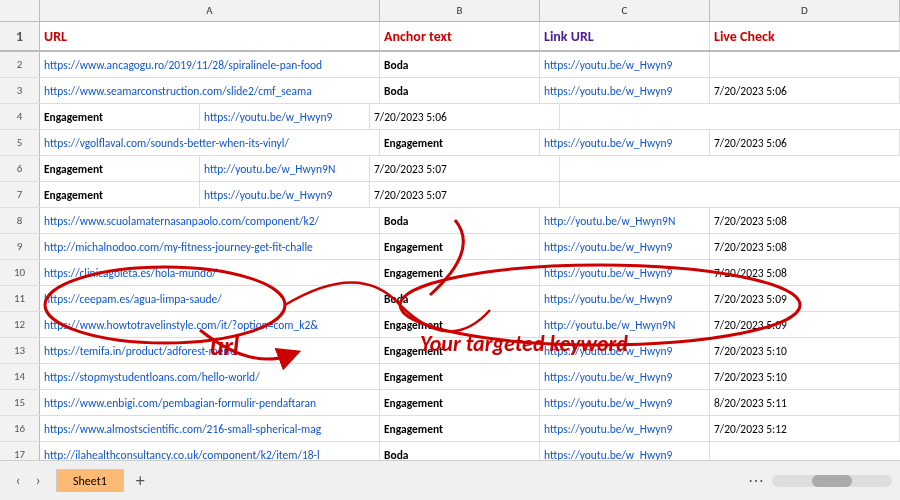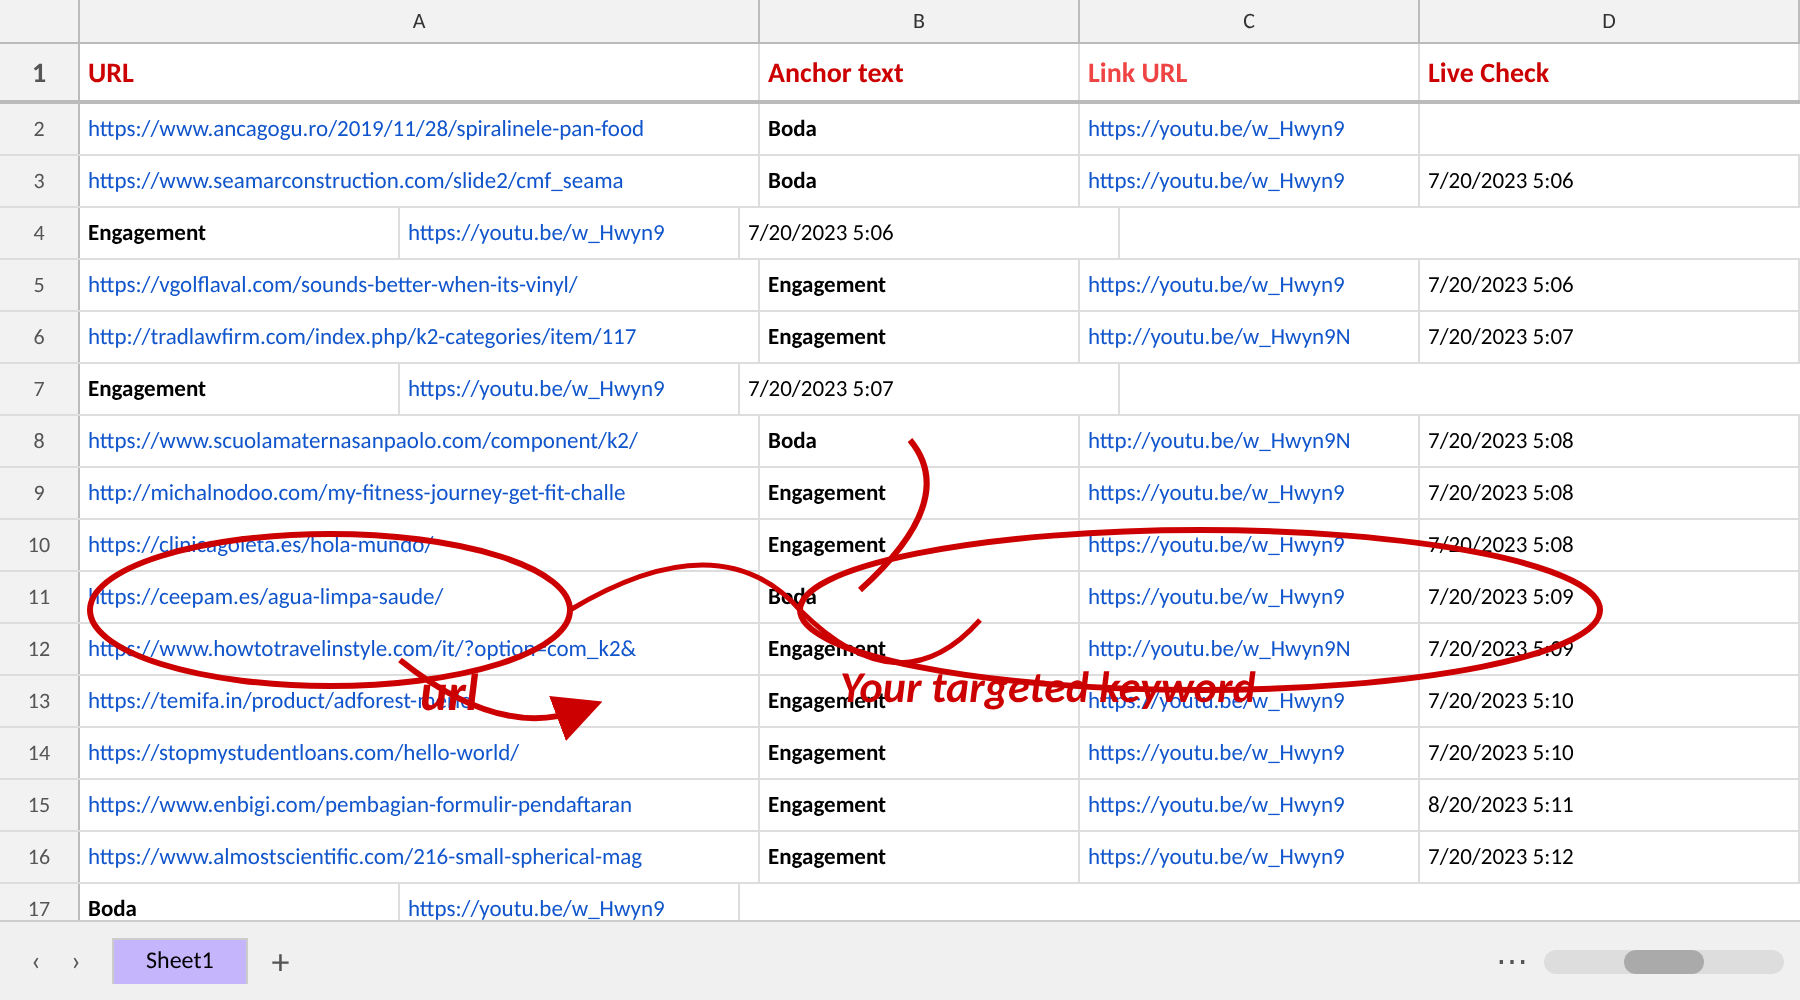--- a/index.html
+++ b/index.html
@@ -93,35 +93,35 @@
       font-weight: bold;
     }
     .header-cell-rownum {
       width: 40px;
       background: #f2f2f2;
       border-right: 1px solid #bbb;
       justify-content: center;
     }
     .header-cell-a { width: 340px; color: #cc0000; }
     .header-cell-b { width: 160px; color: #cc0000; }
-    .header-cell-c { width: 170px; color: #ef4444; }
+    .header-cell-c { width: 170px; color: #4c1d95; }
     .header-cell-d { width: 190px; color: #cc0000; }
 
     
     .bottom-bar {
       height: 40px;
       background: #f0f0f0;
       border-top: 1px solid #ccc;
       display: flex;
       align-items: center;
       padding: 0 8px;
       gap: 0;
     }
     .sheet-tab {
-      background: #c4b5fd;
+      background: #fdba74;
       border: 1px solid #ccc;
       border-bottom: none;
       padding: 4px 16px;
       font-size: 12px;
       cursor: pointer;
       margin-right: 4px;
     }
     .tab-add {
       font-size: 18px;
       cursor: pointer;
@@ -232,21 +232,20 @@
     </div>
       <div class="data-row">
       <div class="cell cell-rownum">5</div>
       <div class="cell cell-a">https://vgolflaval.com/sounds-better-when-its-vinyl/</div>
       <div class="cell cell-b">Engagement</div>
       <div class="cell cell-c">https://youtu.be/w_Hwyn9</div>
       <div class="cell cell-d">7/20/2023 5:06</div>
     </div>
       <div class="data-row">
       <div class="cell cell-rownum">6</div>
-      <div class="cell cell-a">http://tradlawfirm.com/index.php/k2-categories/item/117</div>
       <div class="cell cell-b">Engagement</div>
       <div class="cell cell-c">http://youtu.be/w_Hwyn9N</div>
       <div class="cell cell-d">7/20/2023 5:07</div>
     </div>
       <div class="data-row">
       <div class="cell cell-rownum">7</div>
       <div class="cell cell-b">Engagement</div>
       <div class="cell cell-c">https://youtu.be/w_Hwyn9</div>
       <div class="cell cell-d">7/20/2023 5:07</div>
     </div>
@@ -308,20 +307,21 @@
     </div>
       <div class="data-row">
       <div class="cell cell-rownum">16</div>
       <div class="cell cell-a">https://www.almostscientific.com/216-small-spherical-mag</div>
       <div class="cell cell-b">Engagement</div>
       <div class="cell cell-c">https://youtu.be/w_Hwyn9</div>
       <div class="cell cell-d">7/20/2023 5:12</div>
     </div>
       <div class="data-row">
       <div class="cell cell-rownum">17</div>
+      <div class="cell cell-a">http://ilahealthconsultancy.co.uk/component/k2/item/18-l</div>
       <div class="cell cell-b">Boda</div>
       <div class="cell cell-c">https://youtu.be/w_Hwyn9</div>
     </div>
     </div>
 </div>
 
 <div class="bottom-bar">
   <div class="nav-arrows">
     <div class="nav-arrow">‹</div>
     <div class="nav-arrow">›</div>

